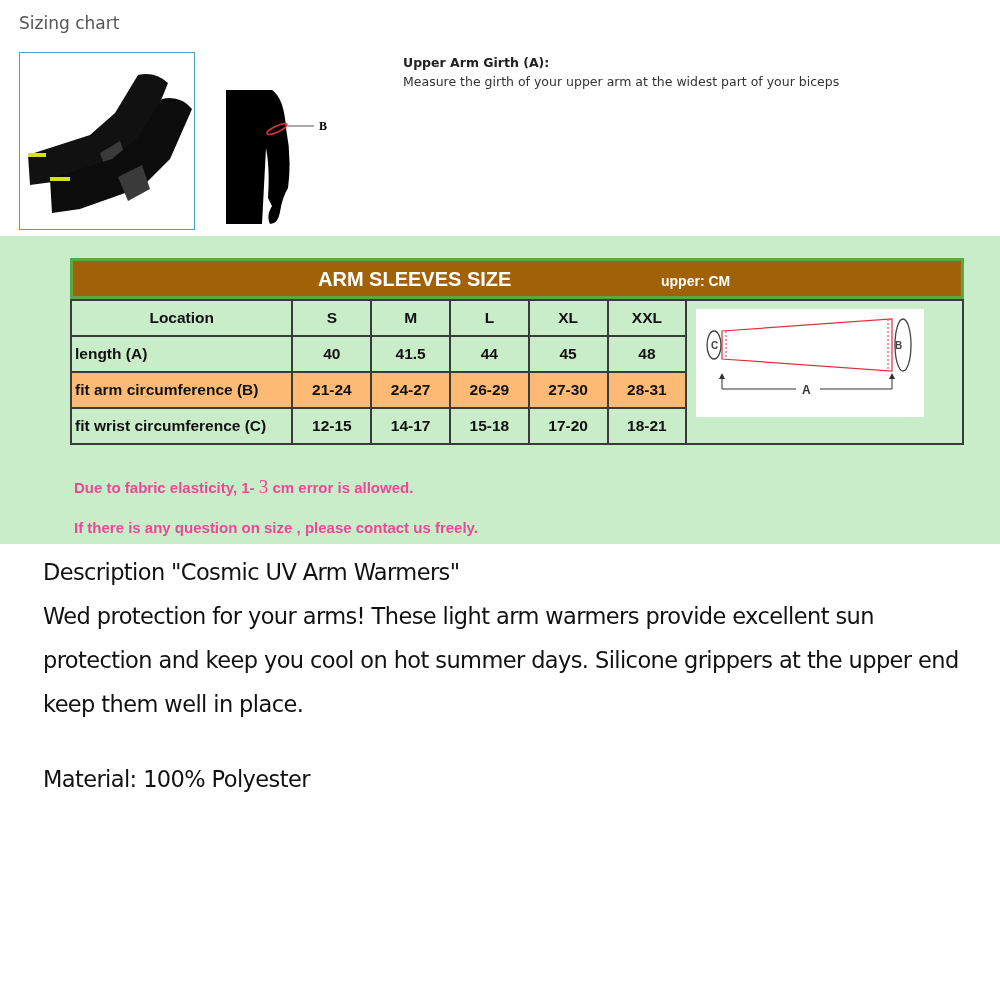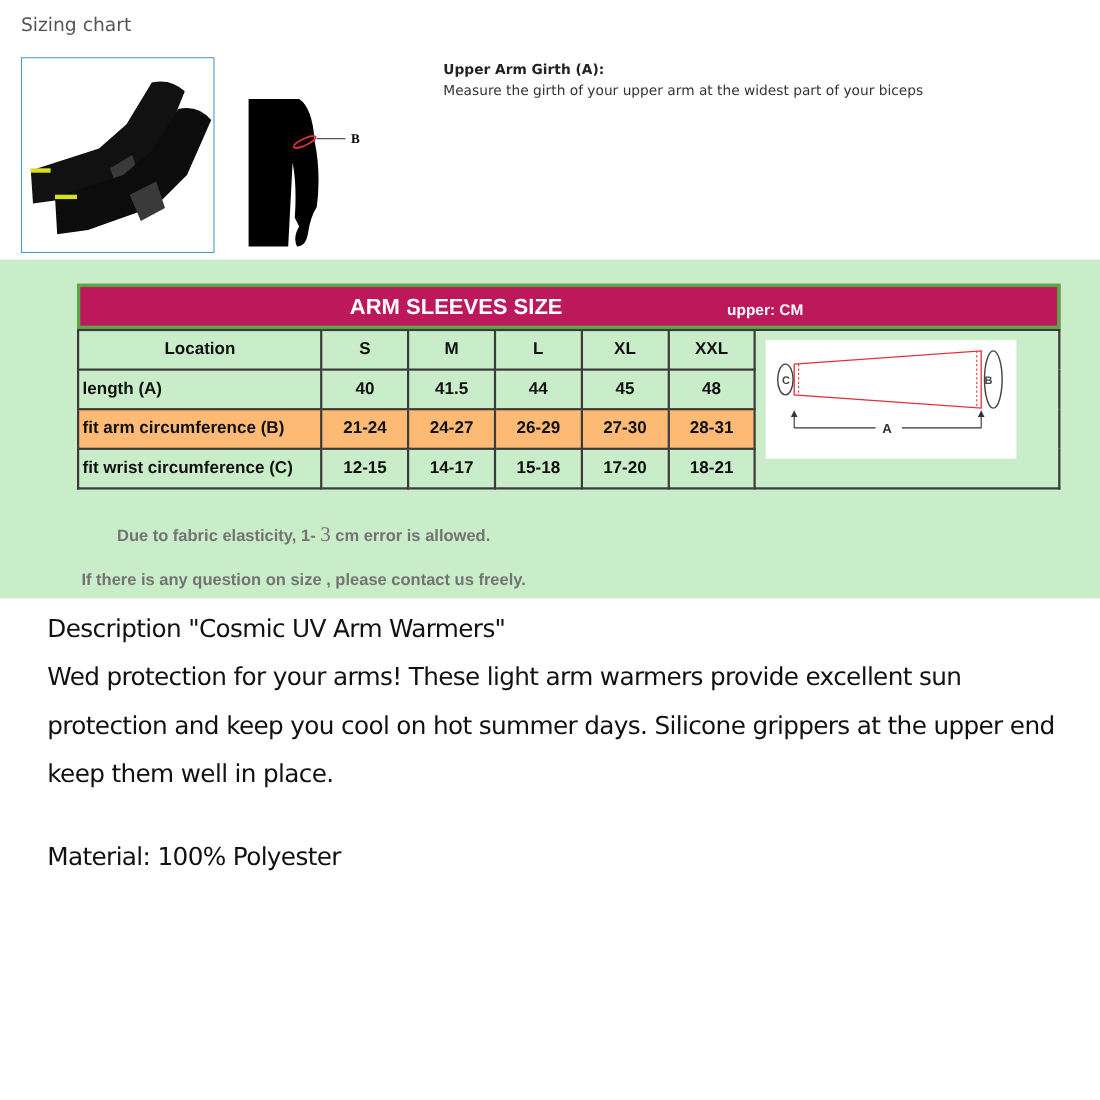--- a/index.html
+++ b/index.html
@@ -28,21 +28,21 @@
 
     .green-band {
       position: absolute; left: 0; top: 236px; width: 1000px; height: 308px;
       background: #c9ecc9;
     }
 
     .size-table-wrap {
       position: absolute; left: 70px; top: 258px; width: 894px;
     }
     .table-header {
-      height: 41px; background: #be185d; border: 3px solid #5aa845;
+      height: 41px; background: #a16207; border: 3px solid #5aa845;
       position: relative; color: #ffffff;
     }
     .table-header .title {
       position: absolute; left: 245px; top: 7px;
       font-family: "Liberation Sans", sans-serif; font-weight: bold; font-size: 20px;
     }
     .table-header .unit {
       position: absolute; left: 588px; top: 12px;
       font-family: "Liberation Sans", sans-serif; font-weight: bold; font-size: 14px;
     }
@@ -62,21 +62,21 @@
     .col-size { width: 79px; }
     .col-diag { width: 278px; }
 
     td.diagram-cell { background: #c9ecc9; position: relative; }
     .diagram-box {
       position: absolute; left: 9px; top: 8px; width: 228px; height: 108px; background: #ffffff;
     }
 
     .notes {
       position: absolute; left: 74px; top: 476px;
-      font-family: "Liberation Sans", sans-serif; font-weight: bold; font-size: 15px; color: #737373; text-align: center;
+      font-family: "Liberation Sans", sans-serif; font-weight: bold; font-size: 15px; color: #ec4899;
     }
     .notes p { margin-bottom: 21px; }
     .notes .big3 { font-family: "Liberation Serif", serif; font-weight: normal; font-size: 19px; }
 
     .description {
       position: absolute; left: 43px; top: 550px; width: 940px;
       font-family: "DejaVu Sans", sans-serif; font-size: 22.5px; color: #111111; line-height: 44px;
       letter-spacing: -0.6px;
     }
     .material {

